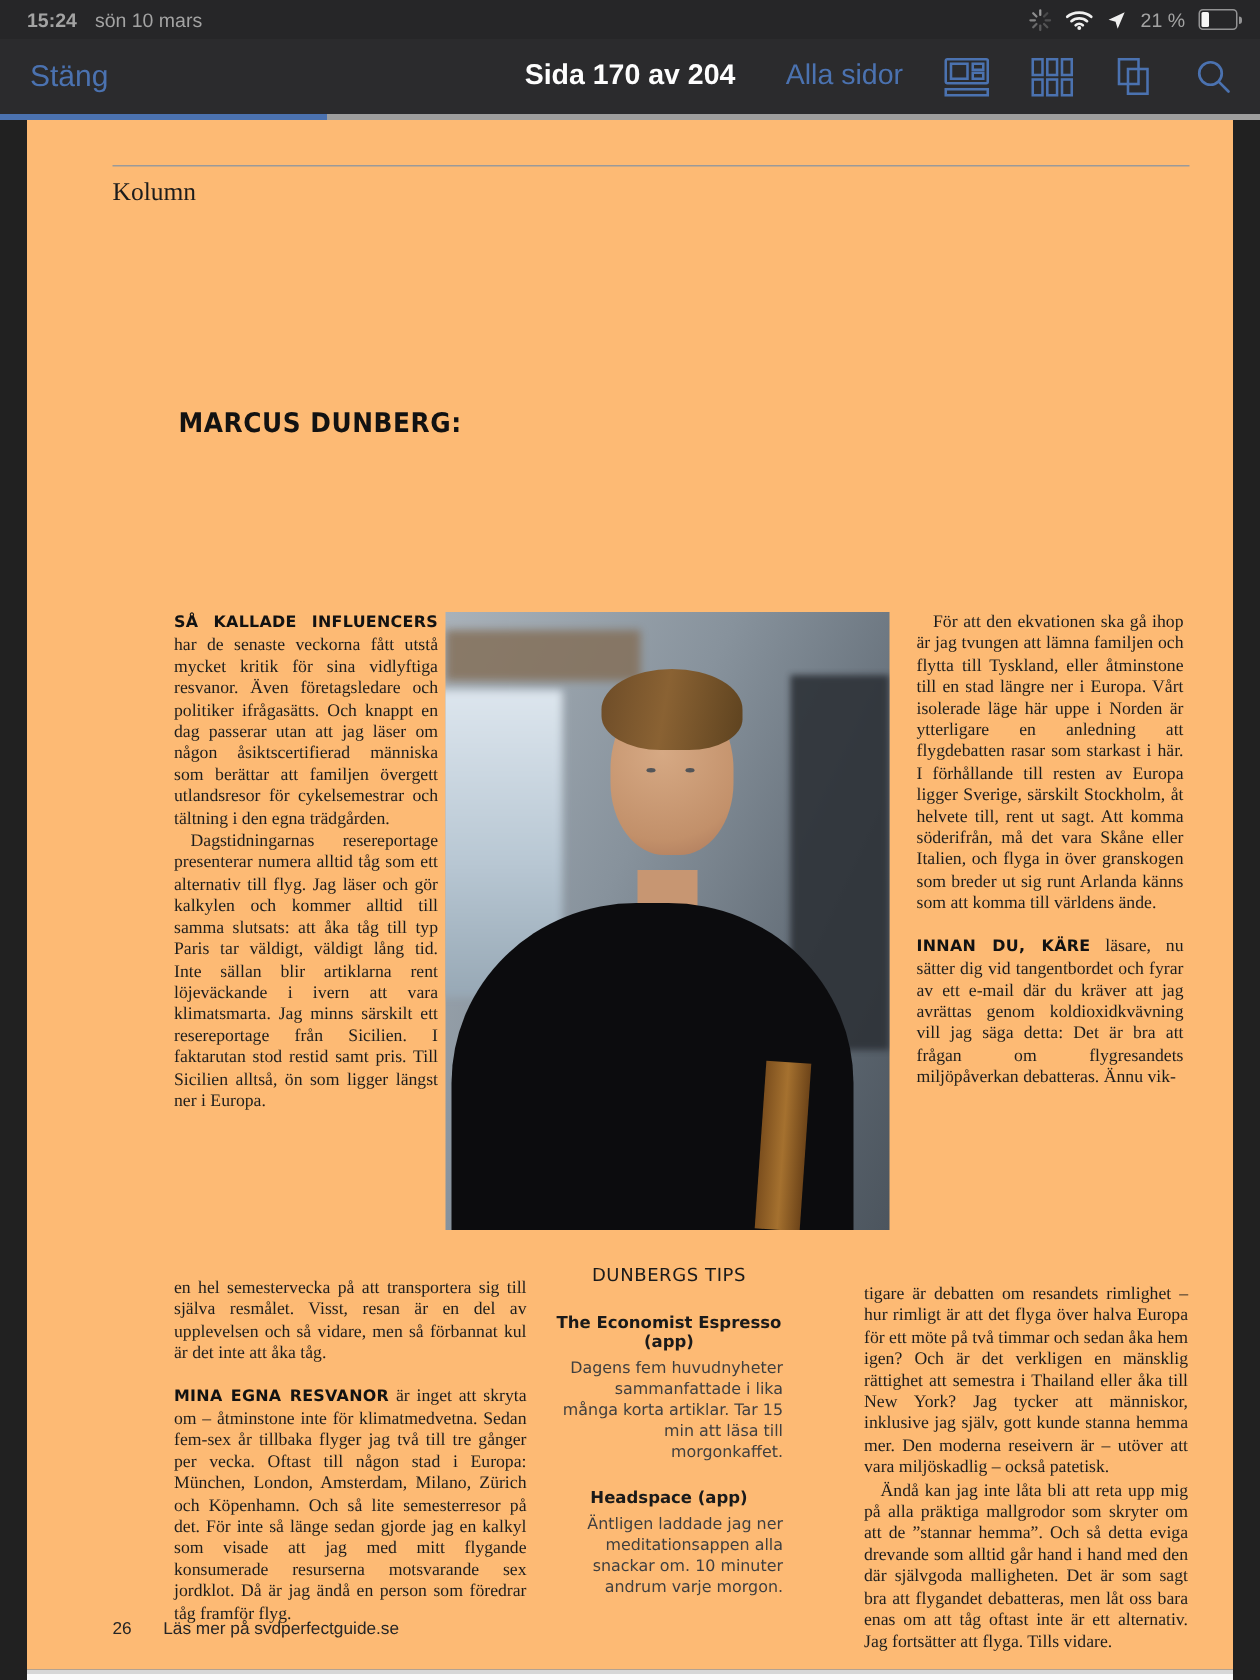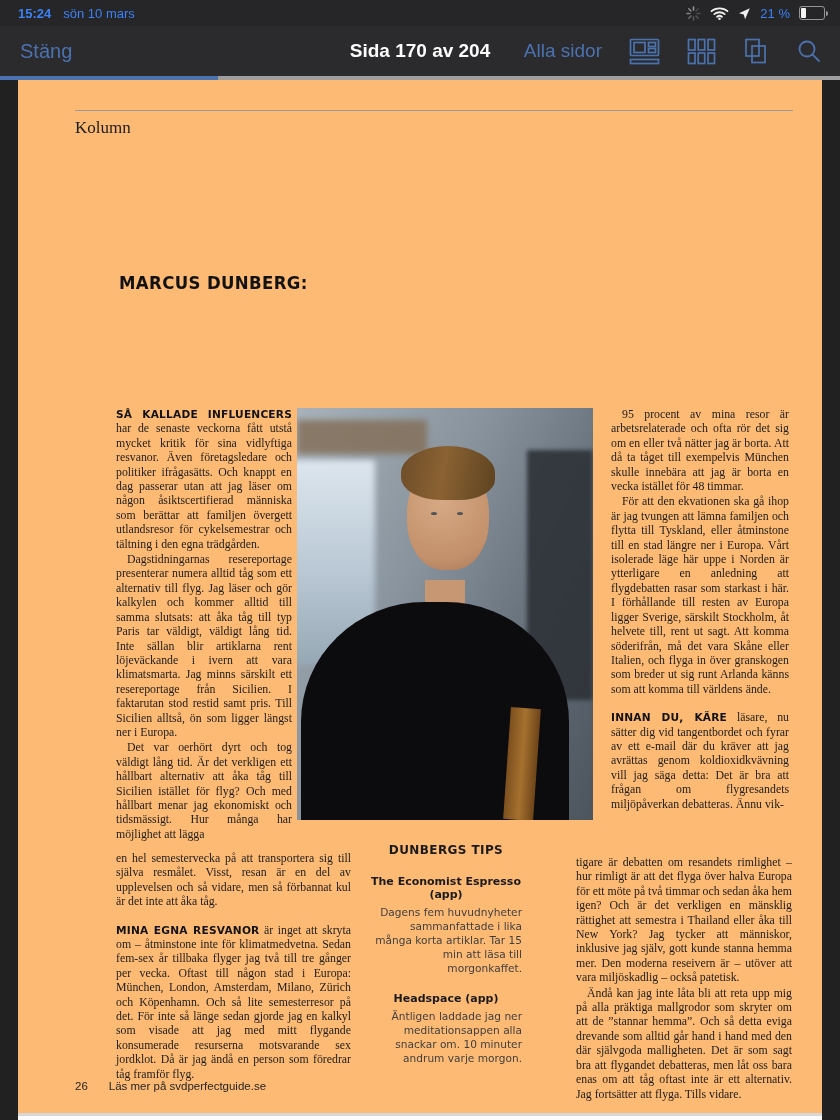--- a/index.html
+++ b/index.html
@@ -1,21 +1,21 @@
 <!DOCTYPE html>
 <html><head>
 <meta charset="utf-8">
 <style>
   html,body{margin:0;padding:0;}
   body{background:#151515;font-family:"Liberation Sans",sans-serif;}
   .screen{position:relative;width:840px;height:1120px;background:#212121;overflow:hidden;margin:0 auto;}
 
   
   .status-bar{position:absolute;left:0;top:0;width:840px;height:26px;background:#262628;
-    display:flex;justify-content:space-between;align-items:center;color:#3b82f6;font-size:13px;}
+    display:flex;justify-content:space-between;align-items:center;color:#a3a3a3;font-size:13px;}
   .sb-left{display:flex;gap:12px;padding-left:18px;align-items:center;}
   .sb-time{font-weight:bold;}
   .sb-right{display:flex;gap:9px;padding-right:12px;align-items:center;}
   .batt{position:relative;width:24px;height:12px;border:1px solid rgba(255,255,255,.5);border-radius:3px;}
   .batt-fill{position:absolute;left:1px;top:1px;bottom:1px;width:20%;background:#f5f5f5;border-radius:1px;}
   .batt-nub{width:2px;height:5px;background:rgba(255,255,255,.5);border-radius:0 2px 2px 0;margin-left:-8px;}
 
   
   .toolbar{position:absolute;left:0;top:26px;width:840px;height:50px;background:#2b2b2d;
     display:flex;align-items:center;}
@@ -69,21 +69,21 @@
     background:radial-gradient(circle at 42% 38%,#d6a984 0%,#c2906a 70%,#a9765a 100%);}
   .photo .hair{position:absolute;left:104px;top:38px;width:94px;height:54px;
     border-radius:50% 50% 38% 42%;background:linear-gradient(100deg,#6d4c28 0%,#8a6233 45%,#5d421f 100%);}
   .photo .eye{position:absolute;width:6px;height:3px;border-radius:50%;background:#33414f;opacity:.8;}
   .photo .eye.l{left:134px;top:104px;} .photo .eye.r{left:160px;top:104px;}
   .photo .chair{position:absolute;right:56px;bottom:0;width:30px;height:112px;
     background:linear-gradient(90deg,#7c4f1e,#a5712f 50%,#6d4419);transform:rotate(4deg);}
 
   
   .tips{position:absolute;left:352px;top:763px;width:152px;text-align:center;font-family:"DejaVu Sans",sans-serif;}
-  .tips-title{font-weight:bold;font-size:12px;letter-spacing:.4px;color:#1a1a1a;margin-bottom:18px;}
+  .tips-title{font-weight:normal;font-size:12px;letter-spacing:.4px;color:#1a1a1a;margin-bottom:18px;}
   .tip-name{font-weight:bold;font-size:11px;color:#1a1a1a;margin-bottom:4px;}
   .tip-desc{font-size:10.6px;line-height:14px;color:#3f3f3f;text-align:right;}
   .tip+.tip{margin-top:17px;}
 
   .footer{position:absolute;left:57px;top:1000px;font-size:11.5px;color:#252525;
     font-family:"Liberation Sans",sans-serif;}
   .footer .pn{margin-right:21px;}
 </style>
 </head>
 <body>
@@ -171,38 +171,36 @@
   </div>
 
   <div class="page">
     <div class="rule"></div>
     <div class="kicker">Kolumn</div>
     <div class="byline">MARCUS DUNBERG:</div>
 
     <div class="tblock tb-col1">
       <p class="bp"><span class="lead">SÅ KALLADE INFLUENCERS</span><span> har de senaste veckorna fått utstå mycket kritik för sina vidlyftiga resvanor. Även företagsledare och politiker ifrågasätts. Och knappt en dag passerar utan att jag läser om någon åsiktscertifierad människa som berättar att familjen övergett utlandsresor för cykelsemestrar och tältning i den egna trädgården.</span></p>
       <p class="bp ind"><span>Dagstidningarnas resereportage presenterar numera alltid tåg som ett alternativ till flyg. Jag läser och gör kalkylen och kommer alltid till samma slutsats: att åka tåg till typ Paris tar väldigt, väldigt lång tid. Inte sällan blir artiklarna rent löjeväckande i ivern att vara klimatsmarta. Jag minns särskilt ett resereportage från Sicilien. I faktarutan stod restid samt pris. Till Sicilien alltså, ön som ligger längst ner i Europa.</span></p>
-      <p class="bp ind"><span>Det var oerhört dyrt och tog väldigt lång tid. Är det verkligen ett hållbart alternativ att åka tåg till Sicilien istället för flyg? Och med hållbart menar jag ekonomiskt och tidsmässigt. Hur många har möjlighet att lägga</span></p>
     </div>
 
     <div class="photo">
       <div class="window"></div>
       <div class="blind"></div>
       <div class="panel"></div>
       <div class="neck"></div>
       <div class="figure"></div>
       <div class="chair"></div>
       <div class="head"></div>
       <div class="hair"></div>
       <div class="eye l"></div>
       <div class="eye r"></div>
     </div>
 
     <div class="tblock tb-col3">
-      <p class="bp ind"><span>95 procent av mina resor är arbetsrelaterade och ofta rör det sig om en eller två nätter jag är borta. Att då ta tåget till exempelvis München skulle innebära att jag är borta en vecka istället för 48 timmar.</span></p>
       <p class="bp ind"><span>För att den ekvationen ska gå ihop är jag tvungen att lämna familjen och flytta till Tyskland, eller åtminstone till en stad längre ner i Europa. Vårt isolerade läge här uppe i Norden är ytterligare en anledning att flygdebatten rasar som starkast i här. I förhållande till resten av Europa ligger Sverige, särskilt Stockholm, åt helvete till, rent ut sagt. Att komma söderifrån, må det vara Skåne eller Italien, och flyga in över granskogen som breder ut sig runt Arlanda känns som att komma till världens ände.</span></p>
       <p class="bp sp"><span class="lead">INNAN DU, KÄRE</span><span> läsare, nu sätter dig vid tangentbordet och fyrar av ett e-mail där du kräver att jag avrättas genom koldioxidkvävning vill jag säga detta: Det är bra att frågan om flygresandets miljöpåverkan debatteras. Ännu vik-</span></p>
     </div>
 
     <div class="tblock tb-leftwide">
       <p class="bp"><span>en hel semestervecka på att transportera sig till själva resmålet. Visst, resan är en del av upplevelsen och så vidare, men så förbannat kul är det inte att åka tåg.</span></p>
       <p class="bp sp"><span class="lead">MINA EGNA RESVANOR</span><span> är inget att skryta om – åtminstone inte för klimatmedvetna. Sedan fem-sex år tillbaka flyger jag två till tre gånger per vecka. Oftast till någon stad i Europa: München, London, Amsterdam, Milano, Zürich och Köpenhamn. Och så lite semesterresor på det. För inte så länge sedan gjorde jag en kalkyl som visade att jag med mitt flygande konsumerade resurserna motsvarande sex jordklot. Då är jag ändå en person som föredrar tåg framför flyg.</span></p>
     </div>
 
     <div class="tips">

